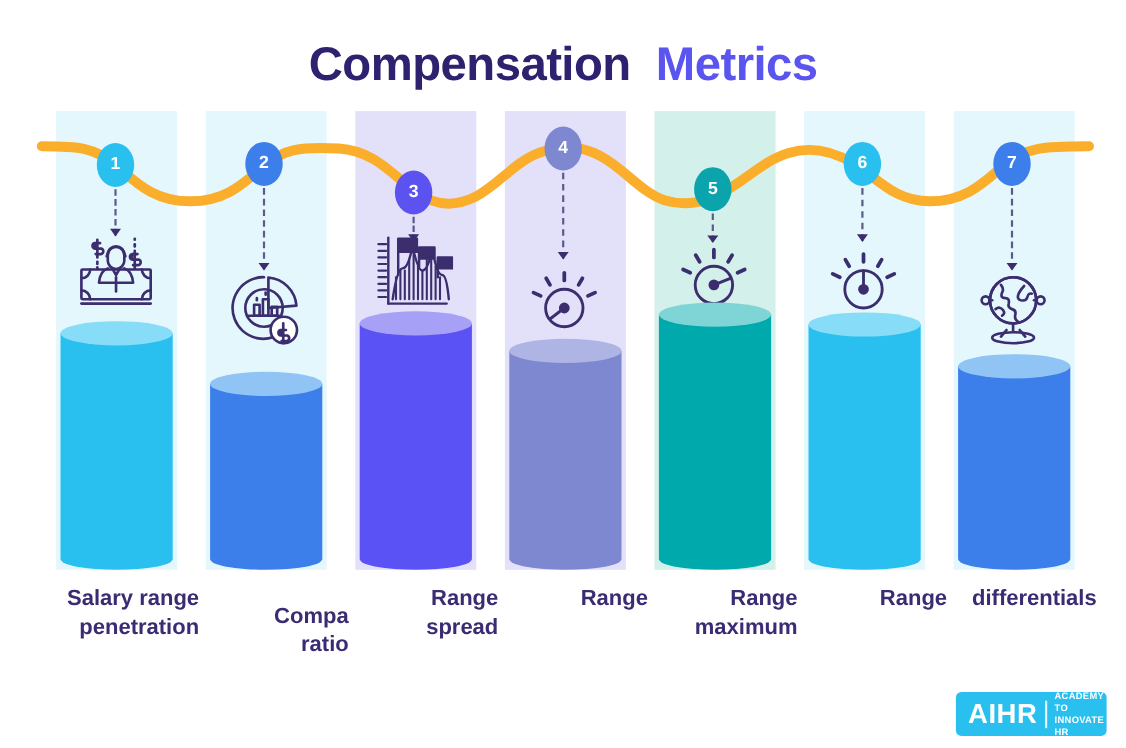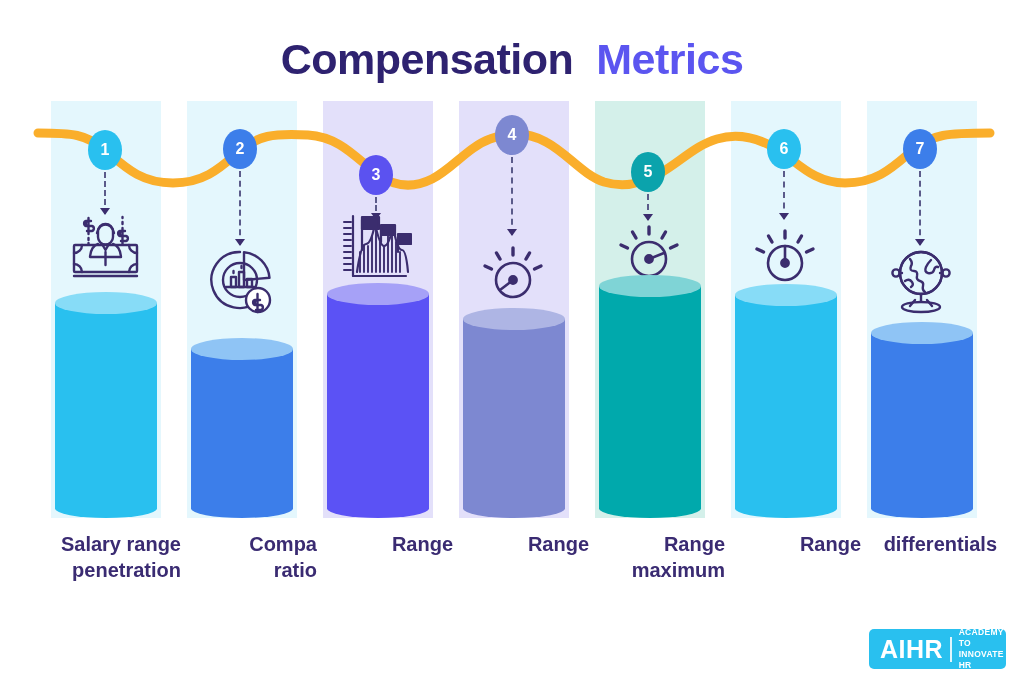--- a/index.html
+++ b/index.html
@@ -186,21 +186,21 @@
         <line x1="37.5" y1="20" x2="37.5" y2="22"></line>
         <circle cx="54" cy="54" r="12" fill="#ffffff"></circle>
         <path d="M51 59 h4 M51 59 a2.6,2.6 0 0 1 0,-5 h5 M53 54 a2.6,2.6 0 0 0 0,5 h4 a2.6,2.6 0 0 1 0,5 h-5"></path>
         <line x1="53.5" y1="48" x2="53.5" y2="66"></line>
       </svg>
     </div>
     <div class="bar" style="left:191px;top:338px;width:102px;height:180px;">
       <div class="body" style="background:#3C7EEA;"></div>
       <div class="cap" style="background:#8FC4F5;"></div>
     </div>
-    <div class="label" style="left:167px;">
+    <div class="label" style="left:167px;margin-top:16px;">
       <div>Compa</div>
       <div>ratio</div>
     </div>
   </div>
 
   <div>
     <div class="badge" style="left: 359px; top: 155px; background: rgb(91, 82, 240);">
       <span>3</span>
     </div>
     <div class="connector" style="left:375px;top:197px;height:22px;">
@@ -243,20 +243,21 @@
         <line x1="58" y1="40" x2="58" y2="25"></line>
         <rect x="58" y="22" width="13" height="10" fill="#3B2D6E"></rect>
       </svg>
     </div>
     <div class="bar" style="left:327px;top:283px;width:102px;height:235px;">
       <div class="body" style="background:#5B52F5;"></div>
       <div class="cap" style="background:#A6A1F7;"></div>
     </div>
     <div class="label" style="left:303px;">
       <div>Range</div>
+      <div>spread</div>
     </div>
   </div>
 
   <div>
     <div class="badge" style="left: 495px; top: 115px; background: rgb(125, 136, 209);">
       <span>4</span>
     </div>
     <div class="connector" style="left:511px;top:157px;height:78px;">
       <div class="dash"></div>
         <div class="head"></div>

